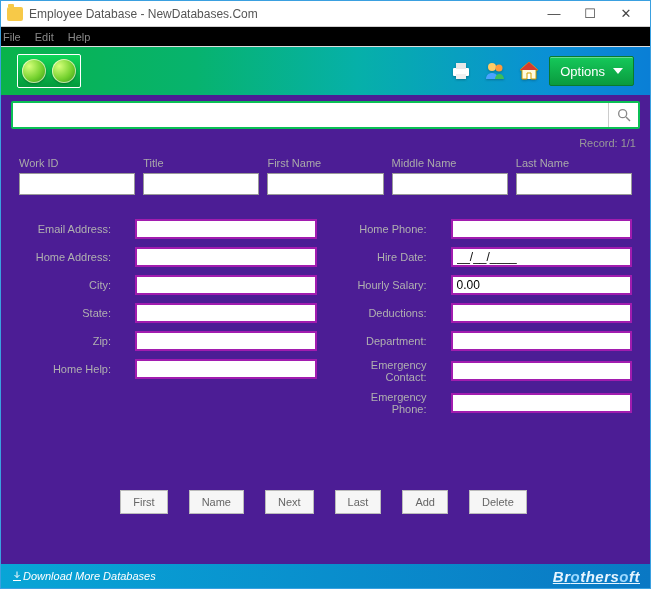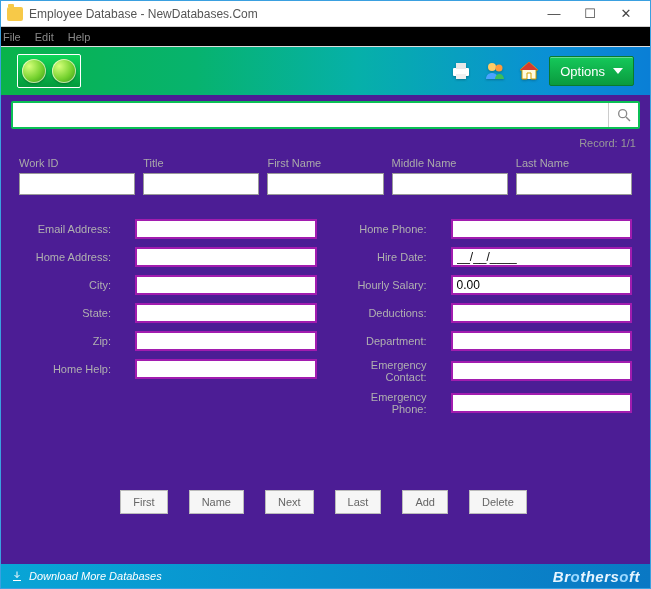--- a/index.html
+++ b/index.html
@@ -45,22 +45,22 @@
   .grid2{ margin-top:24px; display:flex; gap:18px; }
   .col{ flex:1; display:flex; flex-direction:column; gap:8px; }
   .frow{ display:flex; align-items:center; gap:24px; }
   .frow label{ width:92px; text-align:right; font-size:11px; color:#b0b0b0; }
   .frow input{ flex:1; border:2px solid #a21caf; height:20px; font-size:12px; padding:0 4px; }
 
   .nav-buttons{ position:absolute; left:0; right:4px; bottom:50px; display:flex; justify-content:center; gap:21px; }
   .nav-buttons button{ border:1px solid #bbb; background:#f6f6f6; font-size:11px; color:#666; padding:5px 12px; }
 
   .footer{ height:24px; background: linear-gradient(90deg,#08a5d6,#0a78c4); display:flex; align-items:center; justify-content:space-between; padding:0 10px; color:#fff; font-size:11px; font-style:italic; }
-  .footer .dl{ display:flex; align-items:center; gap:6px; }
-  .footer .logo{ font-style:italic; font-weight:600; font-size:15px; color:#e6f5ff; letter-spacing:.5px; }
+  .footer .dl{ display:flex; align-items:center; }
+  .footer .logo{ font-style:italic; font-weight:600; font-size:15px; color:#e6f5ff; letter-spacing:.5px;text-decoration:underline; }
   .footer .logo .o{ color:#9cd9ff; }
 </style>
 </head>
 <body>
 
 <div class="window">
 
   <div class="titlebar">
     <div class="folder-ico"></div>
     <span>Employee Database - NewDatabases.Com</span>

